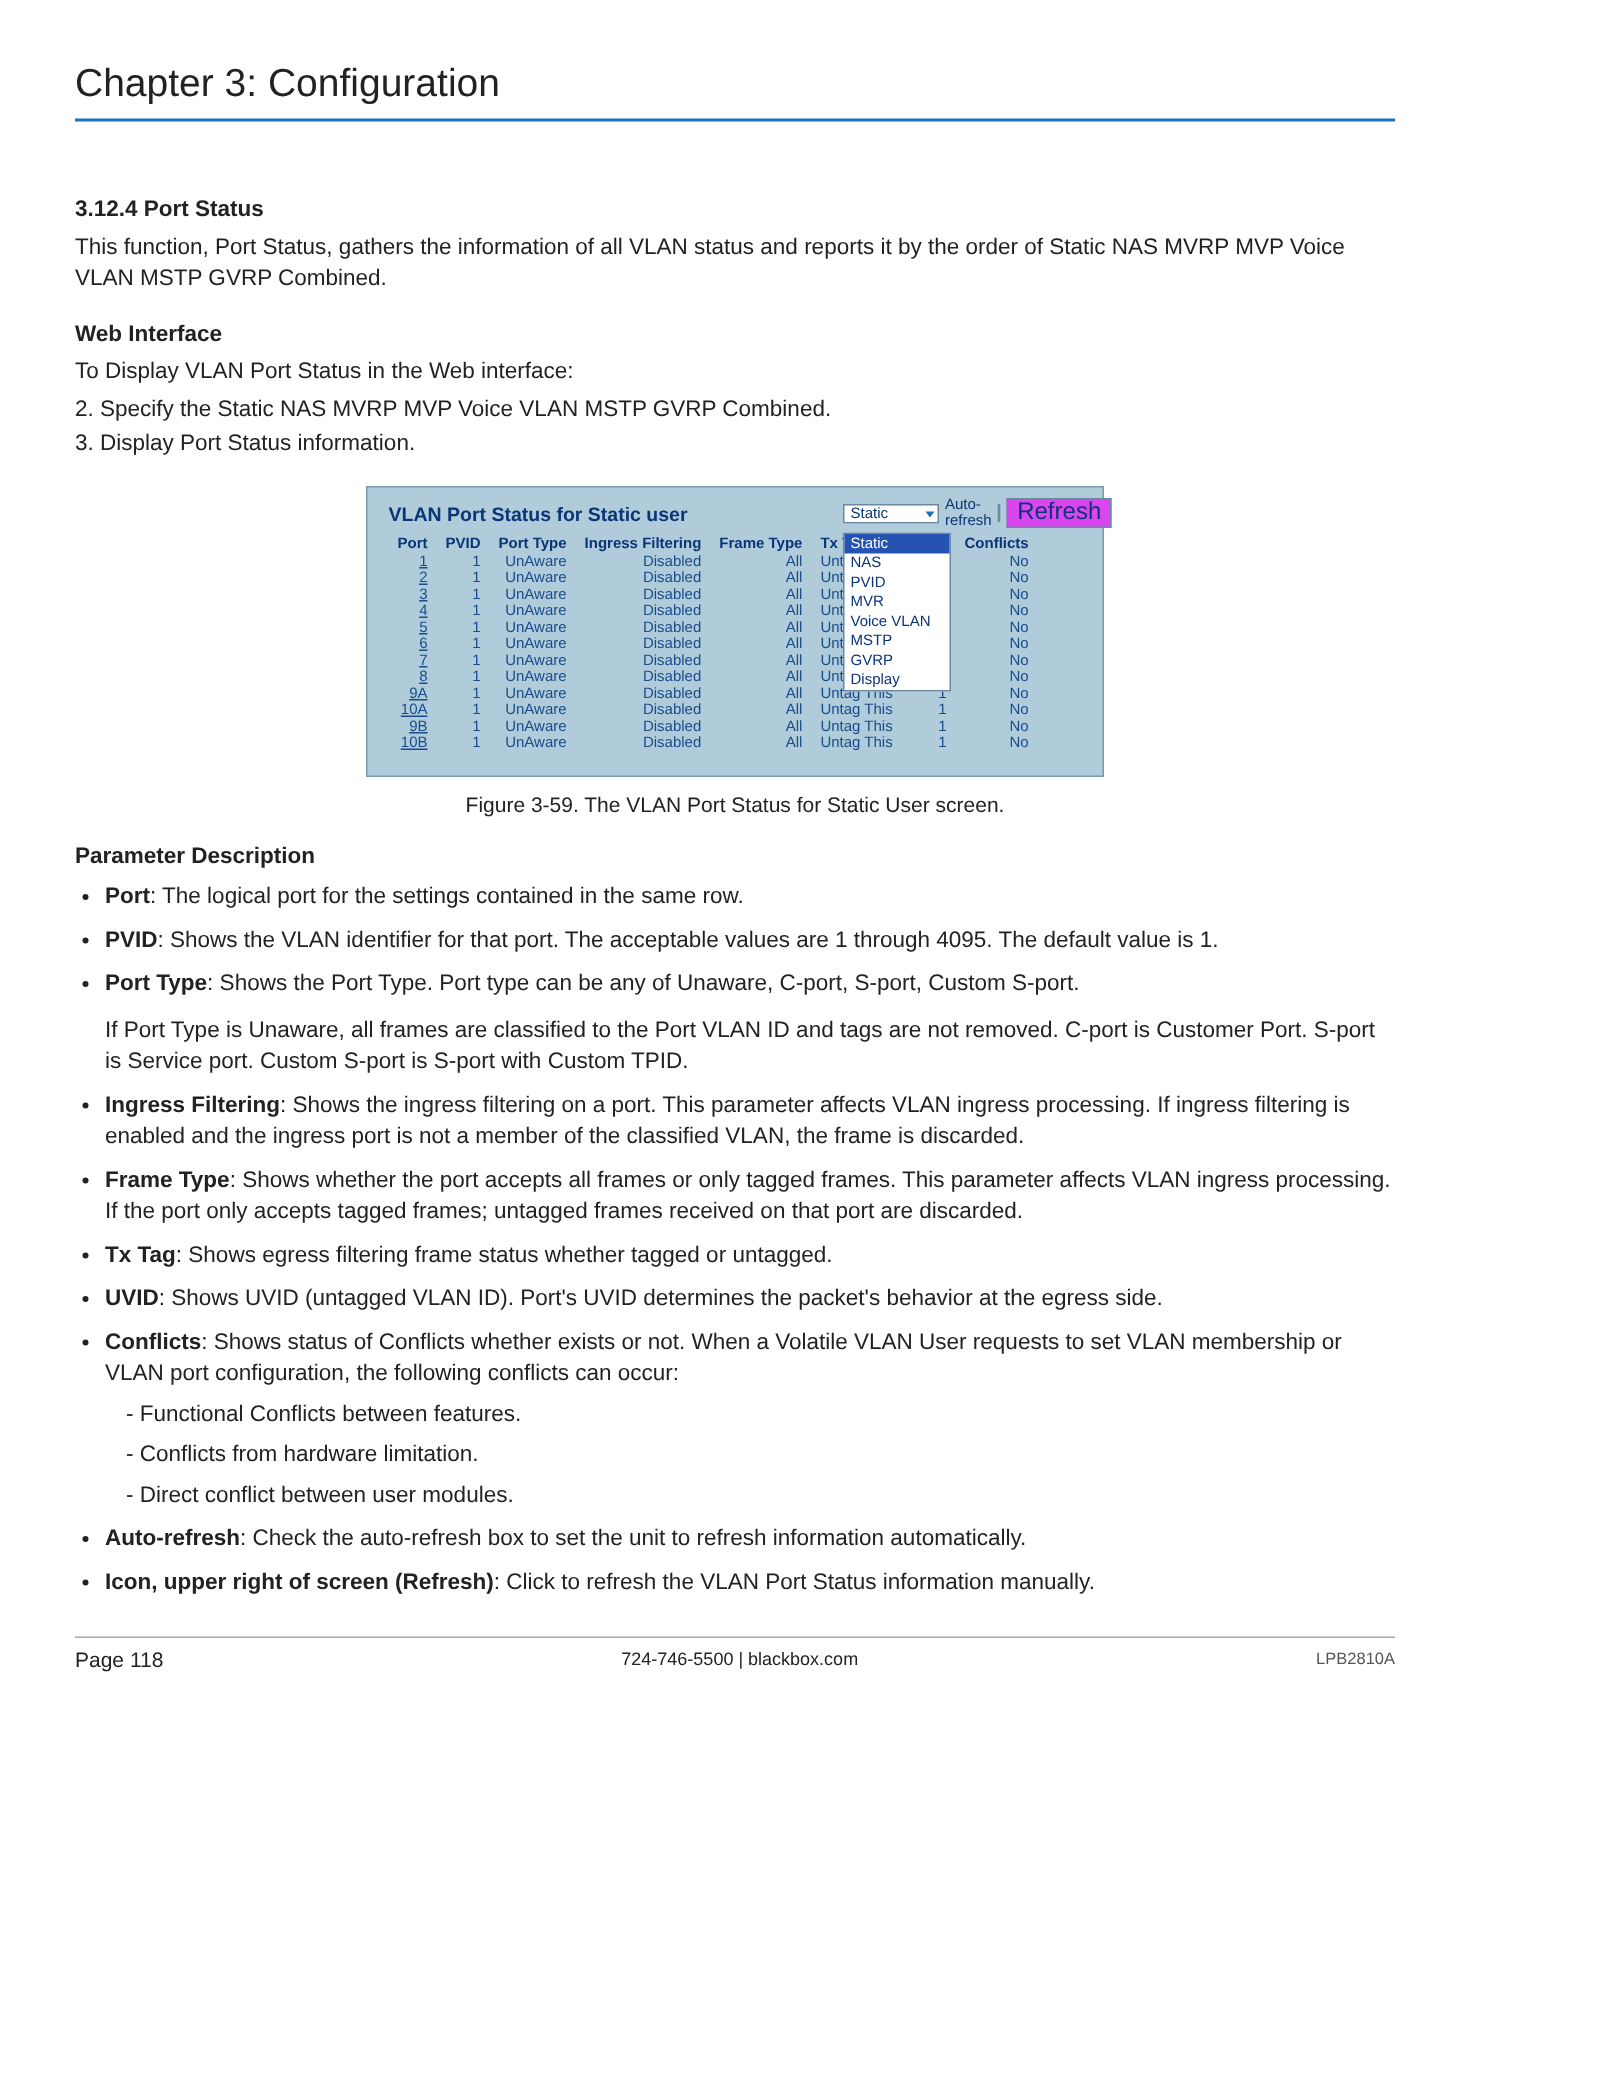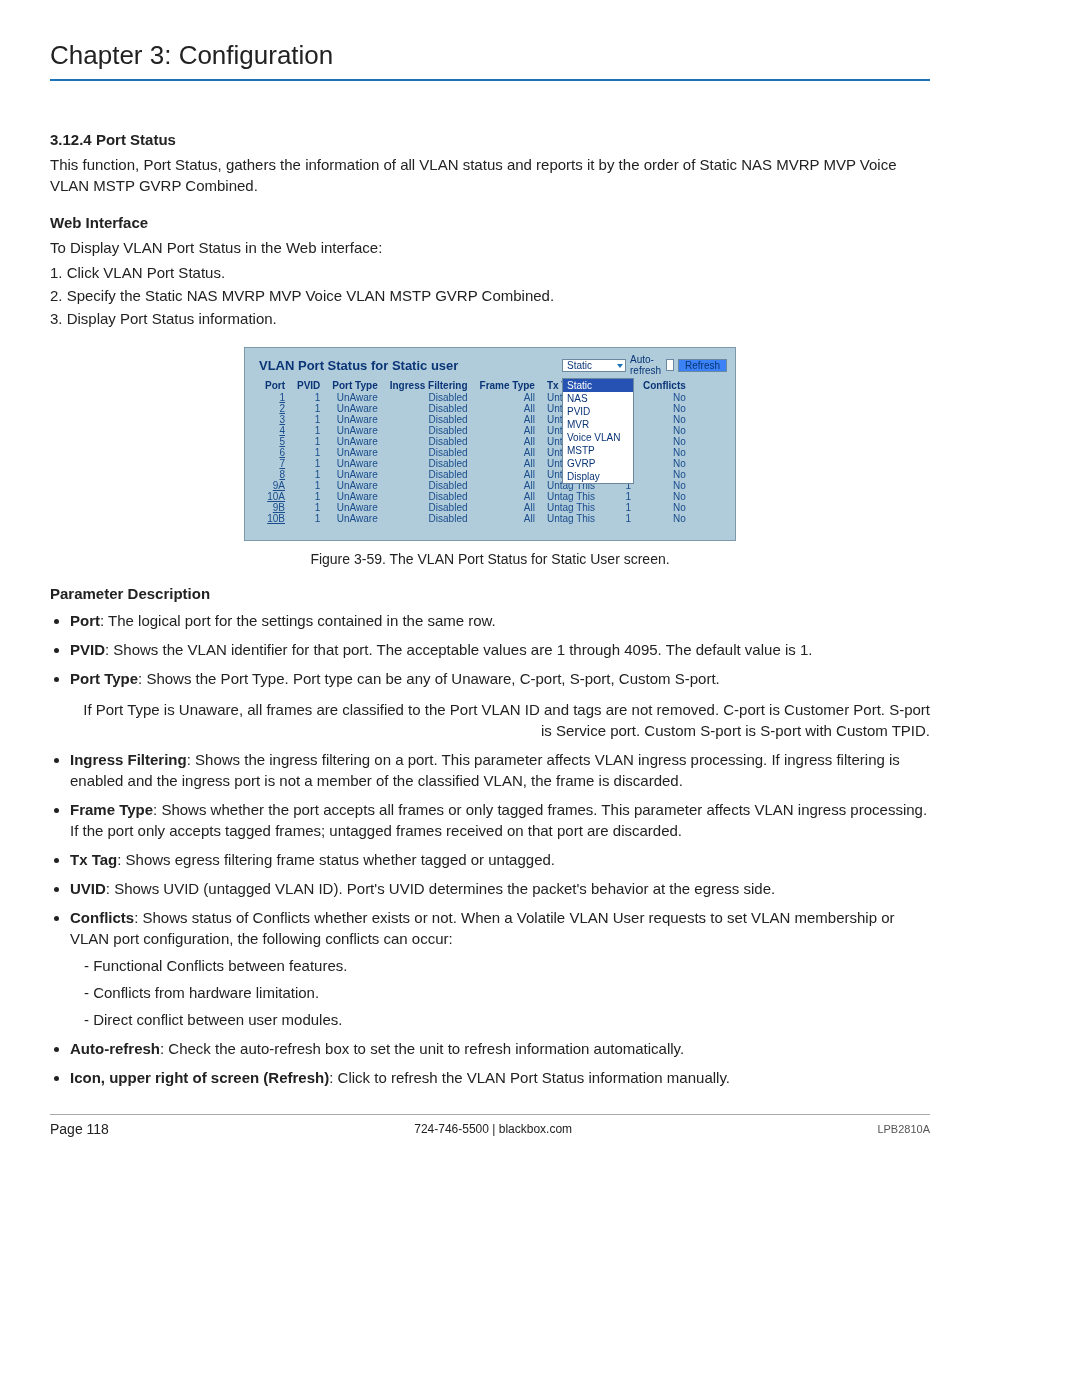--- a/index.html
+++ b/index.html
@@ -93,21 +93,21 @@
     content: "";
     position: absolute;
     right: 2px; top: 4px;
     width: 0; height: 0;
     border-left: 3px solid transparent;
     border-right: 3px solid transparent;
     border-top: 4px solid #1c72b7;
   }
   .chk { width: 10px; height: 10px; border:1px solid #6a89a0; background:#fff; display:inline-block;}
   .btn {
-    background: #3b82f6; border:1px solid #6a89a0; font-size:10px; padding:0 6px; color:#0a3577;
+    background: #d946ef; border:1px solid #6a89a0; font-size:16px; padding:0 6px; color:#0a3577;
   }
   .dropdown-list {
     background: #fff;
     border: 1px solid #6a89a0;
     width: 70px;
     margin-top:1px;
   }
   .dropdown-list div {
     font-size: 10px;
     padding: 0 4px;
@@ -116,41 +116,40 @@
   }
   .dropdown-list div.sel {
     background: #2653b3;
     color: #fff;
   }
   .caption { text-align: center; font-size: 14px; margin: 6px 0 18px; }
   ul.params { margin: 6px 0; padding-left: 20px; }
   ul.params > li { margin: 8px 0; line-height: 1.4; }
   ul.params b { font-weight: 700; }
   .sub { margin: 6px 0 2px 14px; }
-  .indent { margin-left: 14px; text-align: right; }
+  .indent { margin-left: 14px; }
   .footer-rule { border:none; border-top:1px solid #aaa; margin: 26px 0 6px;}
   .footer { display:flex; justify-content:space-between; align-items:center; font-size:14px;}
   .footer .center { font-size:12px; font-weight:500;text-align:right;}
   .footer .right { font-size:11px; color:#555;}
 </style>
 </head>
 <body>
 
 <h1 class="chapter">Chapter 3: Configuration</h1>
 <hr class="chapter-rule">
 
 <h3 class="subsection">
   <span>3.12.4</span> <span>Port Status</span>
 </h3>
 <p class="body">This function, Port Status, gathers the information of all VLAN status and reports it by the order of Static NAS MVRP MVP Voice VLAN MSTP GVRP Combined.</p>
 
 <h3 class="subsection">Web Interface</h3>
 <p class="body">To Display VLAN Port Status in the Web interface:</p>
 <div class="steps">
-  <p>1. Click VLAN Port Status.</p>
   <p>2. Specify the Static NAS MVRP MVP Voice VLAN MSTP GVRP Combined.</p>
   <p>3. Display Port Status information.</p>
 </div>
 
 <div class="figure">
   <div class="fig-title">VLAN Port Status for Static user</div>
 
   <div class="fig-sidebar">
     <div class="fig-toolbar">
       <span class="dropdown">Static</span>

